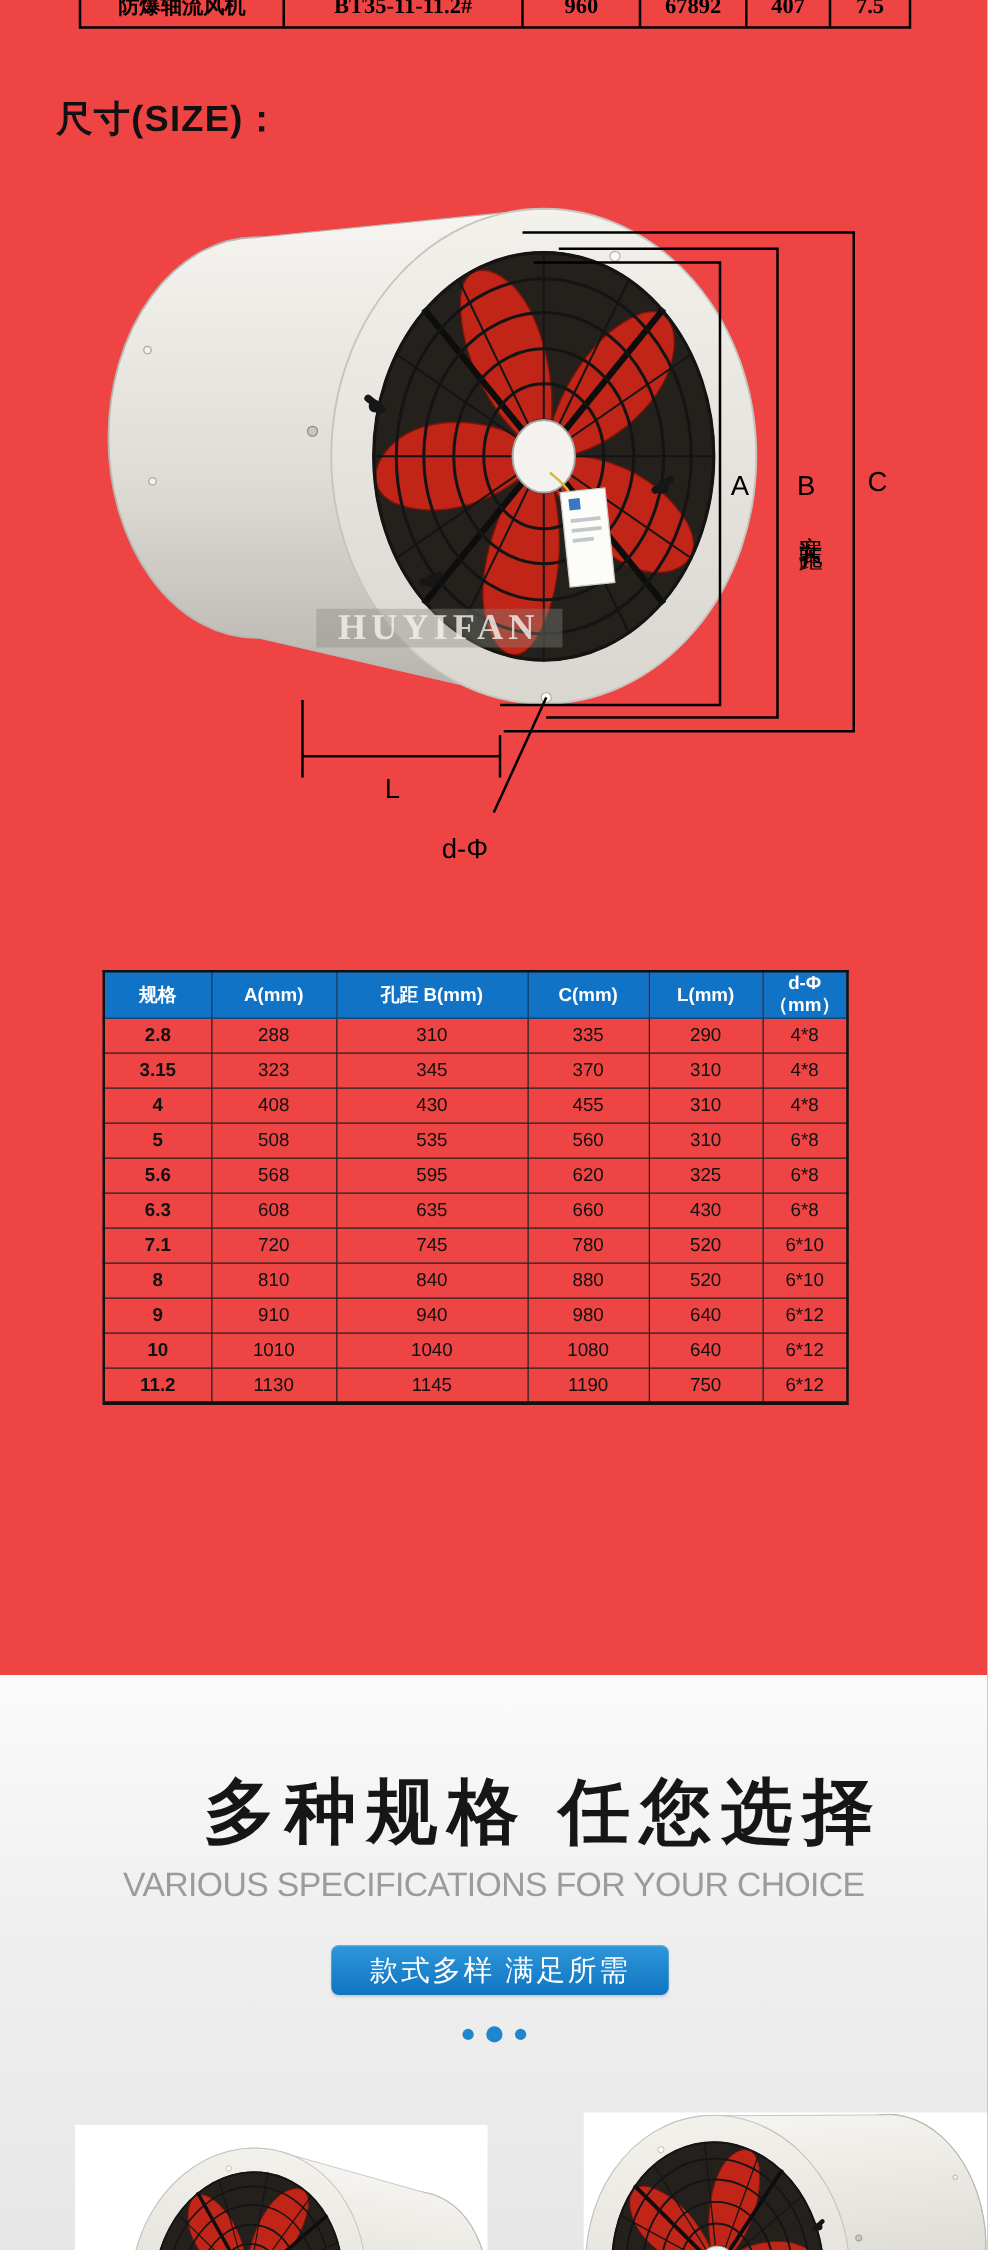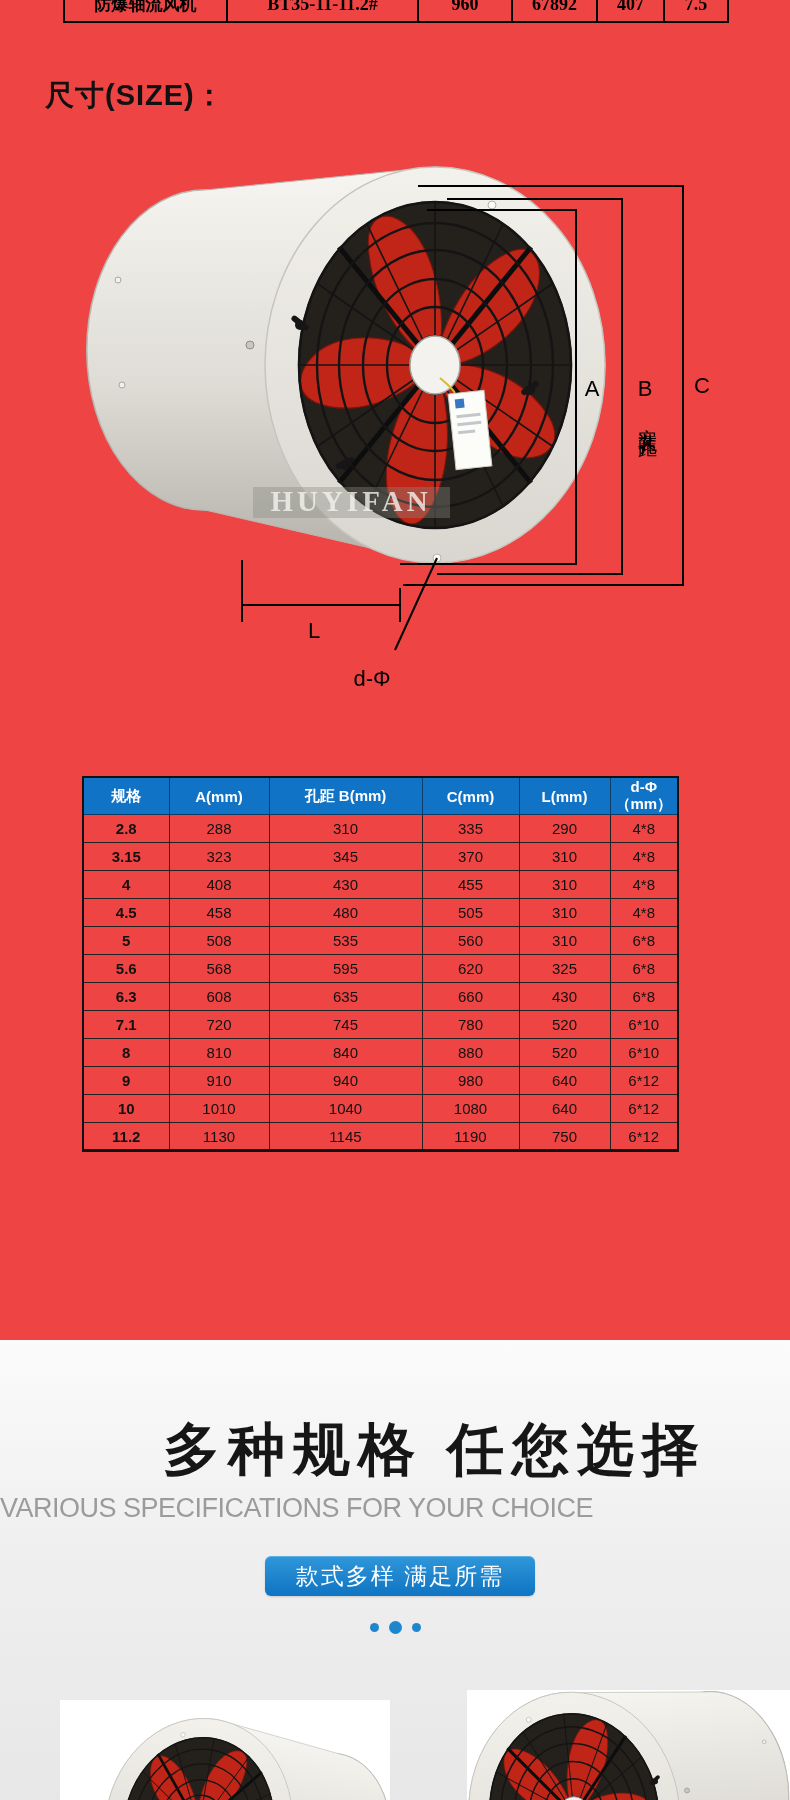--- a/index.html
+++ b/index.html
@@ -33,21 +33,21 @@
   #specTable th, #specTable td { border:1px solid #222; height:28px; padding:0; text-align:center; }
   #specTable thead th { background:var(--header-blue,#1173c6); color:#fff; height:34px;
     font-size:15px; font-weight:700; border-color:#0d3c66; }
   #specTable td:first-child { font-weight:700; }
 
   
   #promo { position:absolute; left:0; top:1340px; width:790px; height:460px;
     background:linear-gradient(180deg,#fbfbfb 0%,#efefef 45%,#e7e7e7 100%); }
   .promo-title { position:absolute; top:72px; width:100%; text-align:center;
     font-size:57px; font-weight:700; color:#161616; letter-spacing:8px; white-space:nowrap;margin-left:40px; }
-  .promo-sub { position:absolute; top:153px; width:100%; 
+  .promo-sub { position:absolute; top:153px; width:100%; text-align:center;
     font-size:27px; color:#9b9b9b; letter-spacing:-0.5px; white-space:nowrap; }
   .badge { position:absolute; left:265px; top:216px; width:270px; height:40px; border-radius:6px;
     background:linear-gradient(180deg,var(--badge-top,#2f97da),var(--badge-bottom,#0f74c2));
     color:#fff; font-size:23px; text-align:center; line-height:40px; letter-spacing:2px;
     box-shadow:inset 0 1px 0 rgba(255,255,255,.25), 0 1px 2px rgba(0,0,0,.15); }
   .dots { position:absolute; top:279px; left:0; width:100%; height:16px;
     display:flex; justify-content:center; align-items:center; gap:10px; }
   .dot { width:9px; height:9px; border-radius:50%; background:var(--accent,#1e86cf); }
   .dot.mid { width:13px; height:13px; }
 
@@ -225,28 +225,20 @@
         </tr>
         <tr>
           <td>4</td>
           <td>408</td>
           <td>430</td>
           <td>455</td>
           <td>310</td>
           <td>4*8</td>
         </tr>
         <tr>
-          <td>4.5</td>
-          <td>458</td>
-          <td>480</td>
-          <td>505</td>
-          <td>310</td>
-          <td>4*8</td>
-        </tr>
-        <tr>
           <td>5</td>
           <td>508</td>
           <td>535</td>
           <td>560</td>
           <td>310</td>
           <td>6*8</td>
         </tr>
         <tr>
           <td>5.6</td>
           <td>568</td>

